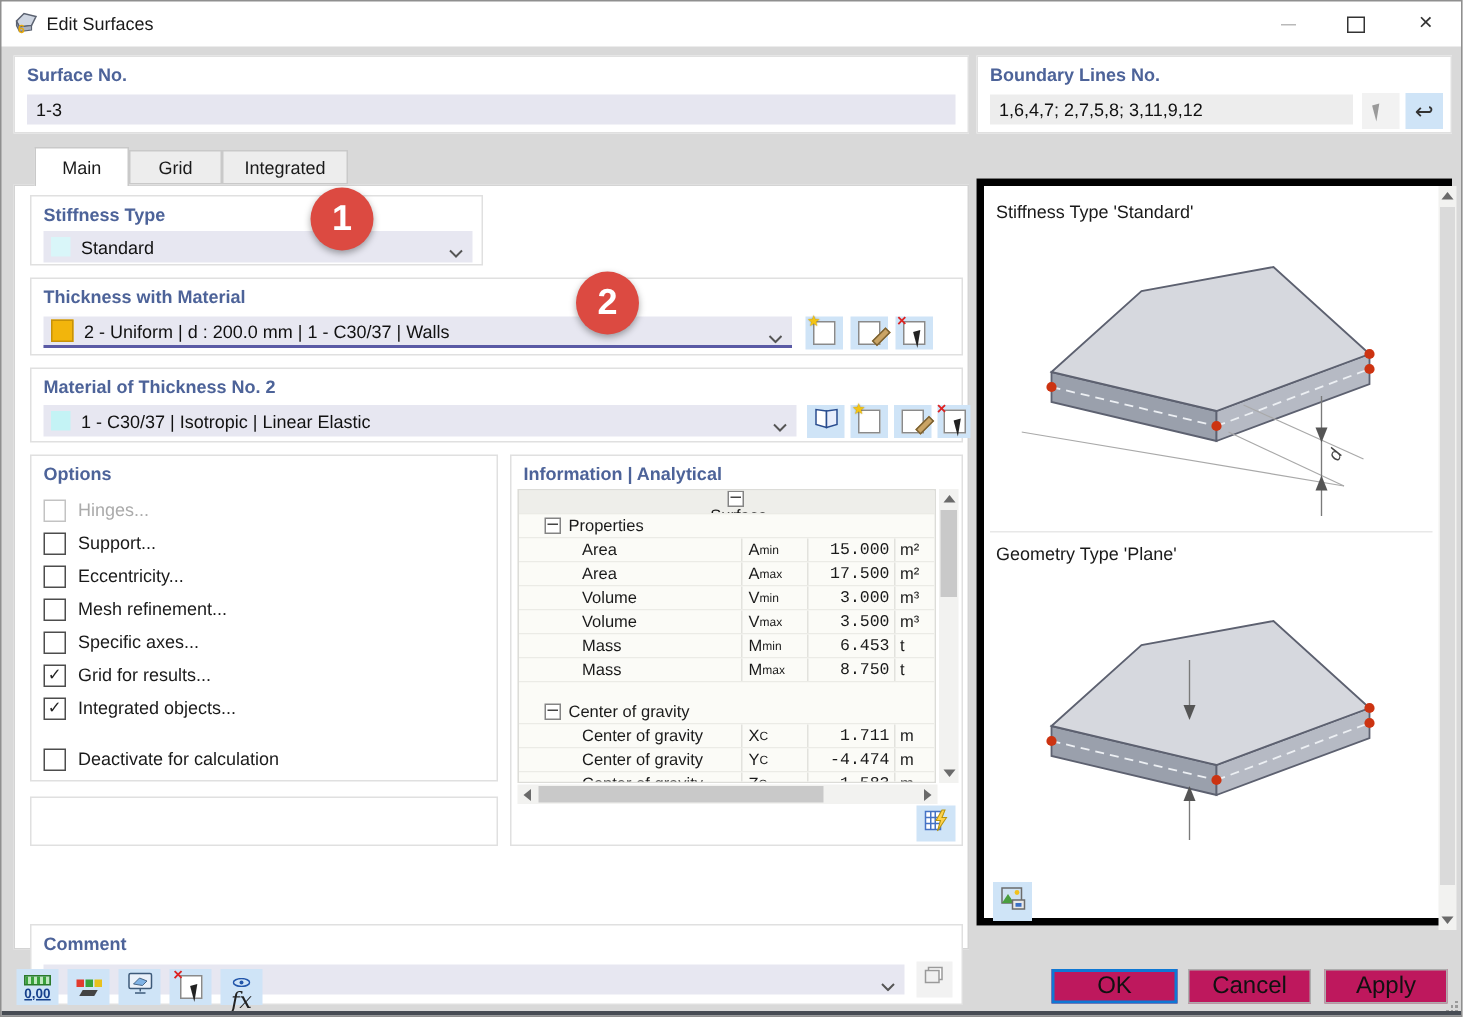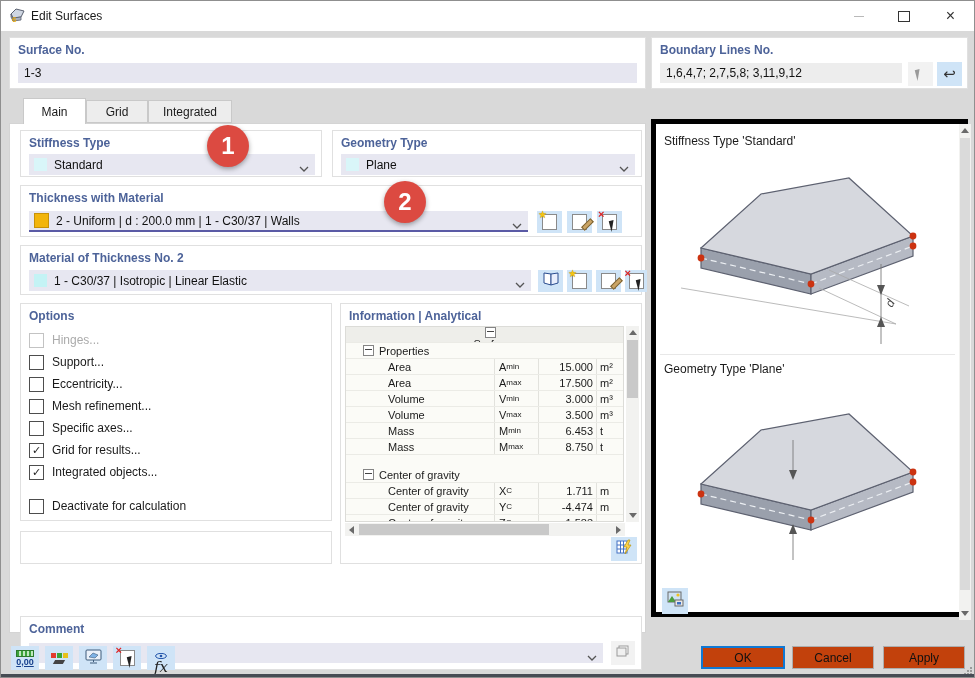--- a/index.html
+++ b/index.html
@@ -41,37 +41,37 @@
   .cb-row.disabled{color:#ababab;}
   .cb-row.disabled .cb-box{border-color:#c3c3c3;}
   
   .itable{position:absolute;left:4px;top:22px;width:279px;height:196px;overflow:hidden;background:#fbfbf7;border:1px solid #dcdcd8;box-sizing:border-box;}
   .irow{display:flex;height:16px;font-size:11px;color:#1a1a1a;align-items:center;border-bottom:1px solid #ebebe6;box-sizing:border-box;background:#fbfbf7;}
   .irow.root{background:#eeeeea;}
   .irow.spacer{height:12px;border-bottom:none;}
   .ilabel{flex:1;display:flex;align-items:center;overflow:hidden;white-space:nowrap;height:100%;}
   .icell{height:100%;display:flex;align-items:center;border-left:1px solid #e2e2dd;box-sizing:border-box;}
   .c-sym{width:44px;padding-left:4px;}
-  .c-val{width:58px;justify-content:flex-end;padding-right:3px;}
+  .c-val{width:58px;justify-content:flex-end;padding-right:3px;font-family:Liberation Mono, monospace;}
   .c-unit{width:27px;padding-left:3px;}
   sub{font-size:8px;}
   .exp{width:9px;height:9px;border:1px solid #848484;background:#fff;position:relative;margin:0 5px 0 0;flex:none;}
   .exp::after{content:"";position:absolute;left:1px;right:1px;top:3px;height:1px;background:#444;}
   
   .sbar{position:absolute;background:#f2f2f0;}
   .sb-arr{position:absolute;display:flex;align-items:center;justify-content:center;}
   .tri-up{width:0;height:0;border-left:4px solid transparent;border-right:4px solid transparent;border-bottom:5px solid #6a6a6a;}
   .tri-down{width:0;height:0;border-left:4px solid transparent;border-right:4px solid transparent;border-top:5px solid #6a6a6a;}
   .tri-left{width:0;height:0;border-top:4px solid transparent;border-bottom:4px solid transparent;border-right:5px solid #6a6a6a;}
   .tri-right{width:0;height:0;border-top:4px solid transparent;border-bottom:4px solid transparent;border-left:5px solid #6a6a6a;}
   .thumb{position:absolute;background:#c9c9c9;}
   
   .badge{position:absolute;width:42px;height:42px;border-radius:50%;background:#dc4a41;color:#fff;font-size:24px;font-weight:bold;display:flex;align-items:center;justify-content:center;box-shadow:0 2px 5px rgba(0,0,0,.35);z-index:6;}
   
-  .btn{position:absolute;height:23px;background:#c2410c;border:1px solid #adadad;font-size:12px;color:#111;display:flex;align-items:center;justify-content:center;box-sizing:border-box;}
+  .btn{position:absolute;height:23px;background:#be185d;border:1px solid #adadad;font-size:16px;color:#111;display:flex;align-items:center;justify-content:center;box-sizing:border-box;}
   .btn.default{border:2px solid #0f78d4;}
   .tbtn{position:absolute;width:28px;height:24px;background:#cfe4f7;display:flex;flex-direction:column;align-items:center;justify-content:center;box-sizing:border-box;}
   .grip{position:absolute;right:4px;bottom:4px;width:8px;height:8px;
         background:radial-gradient(circle 1px at 7px 1px,#9a9a9a 99%,transparent),
                    radial-gradient(circle 1px at 7px 4px,#9a9a9a 99%,transparent),
                    radial-gradient(circle 1px at 4px 4px,#9a9a9a 99%,transparent),
                    radial-gradient(circle 1px at 7px 7px,#9a9a9a 99%,transparent),
                    radial-gradient(circle 1px at 4px 7px,#9a9a9a 99%,transparent),
                    radial-gradient(circle 1px at 1px 7px,#9a9a9a 99%,transparent);}
   .bottom-edge{position:absolute;left:0;bottom:0;width:100%;height:3px;background:#474c54;}
@@ -139,30 +139,20 @@
       <span class="glabel">Stiffness Type</span>
       <div class="combo" style="left:8px;top:23px;width:286px;">
         <span class="swatch" style="background:#d9f6f9;"></span>
         <span>Standard</span>
         <span class="chev"><svg width="10" height="6">
               <polyline points="1,1 5,5 9,1" fill="none" stroke="#555" stroke-width="1.3"></polyline>
             </svg></span>
       </div>
     </div>
 
-    <div class="group" style="left:322px;top:6px;width:310px;height:47px;">
-      <span class="glabel">Geometry Type</span>
-      <div class="combo" style="left:8px;top:23px;width:294px;">
-        <span class="swatch" style="background:#d9f6f9;"></span>
-        <span>Plane</span>
-        <span class="chev"><svg width="10" height="6">
-              <polyline points="1,1 5,5 9,1" fill="none" stroke="#555" stroke-width="1.3"></polyline>
-            </svg></span>
-      </div>
-    </div>
 
     <div class="group" style="left:10px;top:61px;width:622px;height:52px;">
       <span class="glabel">Thickness with Material</span>
       <div class="combo focus" style="left:8px;top:25px;width:499px;">
         <span class="swatch" style="background:#f2b50c;border:1px solid #c79208;"></span>
         <span>2 - Uniform | d : 200.0 mm | 1 - C30/37 | Walls</span>
         <span class="chev"><svg width="10" height="6">
               <polyline points="1,1 5,5 9,1" fill="none" stroke="#555" stroke-width="1.3"></polyline>
             </svg></span>
       </div>

